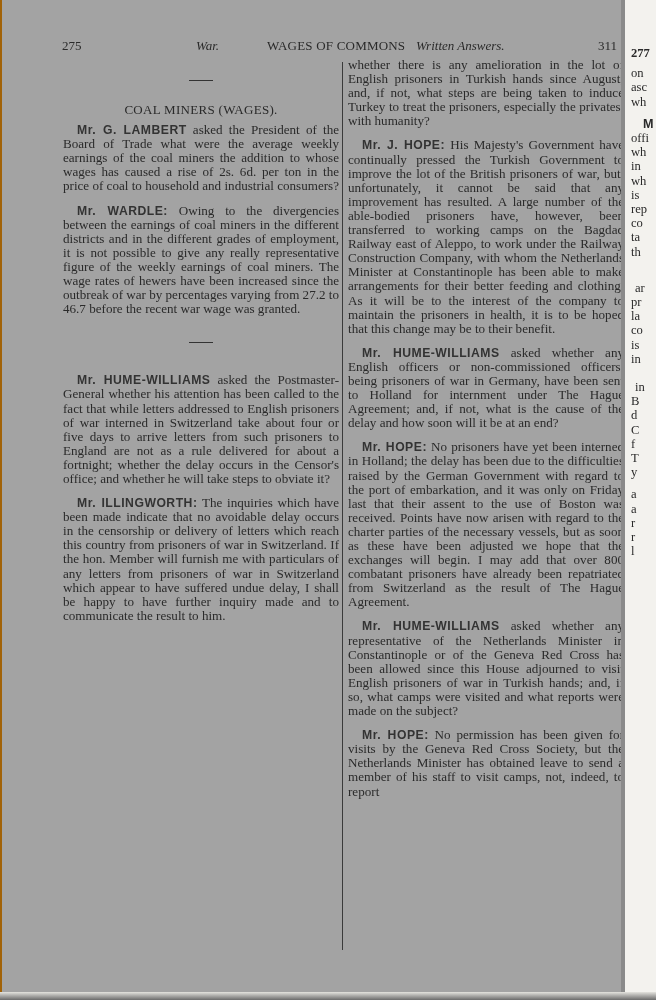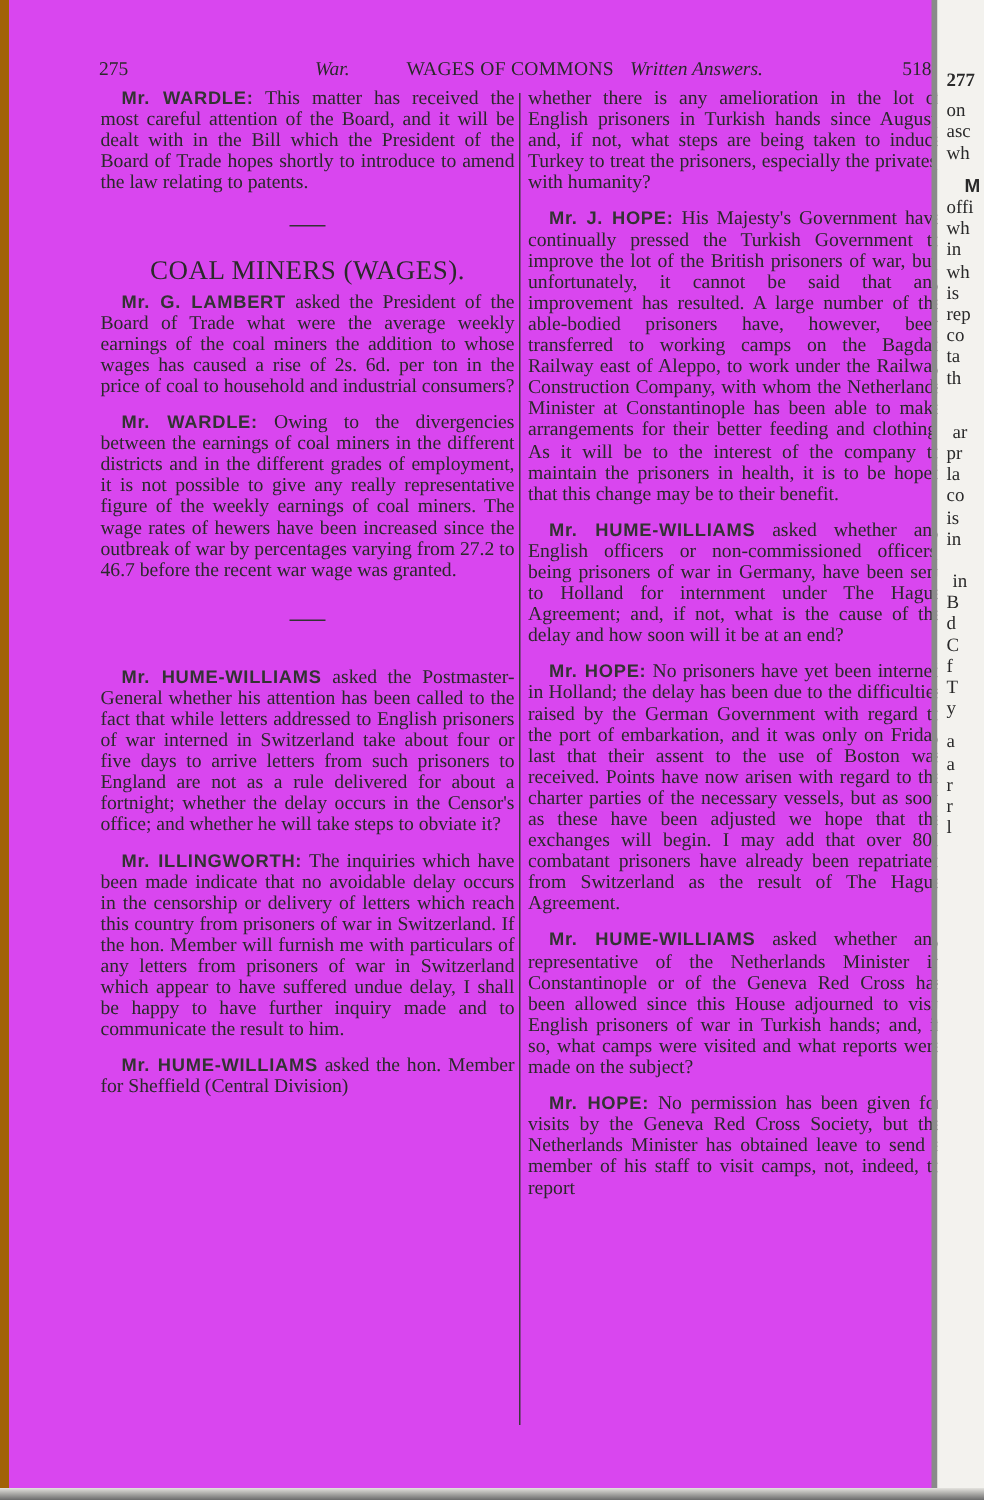--- a/index.html
+++ b/index.html
@@ -5,22 +5,22 @@
   html, body { margin: 0; padding: 0; }
   body {
     width: 656px; height: 1000px; overflow: hidden;
     background: #f4f3ef;
     position: relative;
     font-family: "Liberation Serif", "DejaVu Serif", serif;
     color: #2a2a2a;
   }
   .page {
     position: absolute; left: 0; top: 0; width: 622px; height: 992px;
-    background: #d946ef;
-    border-left: 6px solid #a16207;
+    background: #a3a3a3;
+    border-left: 2px solid #a16207;
     box-sizing: border-box;
   }
   .bottom-edge {
     position: absolute; left: 0; bottom: 0; width: 656px; height: 8px;
     background: linear-gradient(to bottom, #e4e3de, #6b6b6b);
   }
   .gutter-bar {
     position: absolute; left: 621px; top: 0; width: 4px; height: 1000px;
     background: #8a8a8a;
   }
@@ -38,21 +38,21 @@
   .next-page .edge {
     position: absolute; right: 0; top: 0; width: 5px; height: 1000px; background: #1a1a1a;
   }
 
   .header {
     position: absolute; top: 38px; left: 60px; width: 555px; height: 18px;
     font-size: 13px;
   }
   .header span { position: absolute; top: 0; }
   .header .pl { left: 0; }
-  .header .tl { left: 144px; font-style: italic; text-align: right; }
+  .header .tl { left: 134px; font-style: italic; text-align: right; }
   .header .tc { left: 205px; letter-spacing: 0.2px; }
   .header .tr { left: 354px; font-style: italic; }
   .header .pr { right: 0; }
 
   .col {
     position: absolute; top: 58px; width: 276px;
     font-size: 13.1px; line-height: 14.1px;
     text-align: justify; hyphens: manual;
   }
   .col.left { left: 61px; }
@@ -64,50 +64,48 @@
   .para.cont { text-indent: 0; }
   .speaker {
     font-family: "Liberation Sans", "DejaVu Sans", sans-serif;
     font-weight: bold; font-size: 12.2px; letter-spacing: 0.5px;
     color: #333;
   }
   .divider {
     width: 24px; height: 1px; background: #333; margin: 22px auto 22px auto;
   }
   .heading {
-    text-align: center; font-size: 18px; letter-spacing: 0.3px; margin: 0 0 6px 0;
+    text-align: center; font-size: 13px; letter-spacing: 0.3px; margin: 0 0 6px 0;
   }
 </style>
 </head>
 <body>
 
 <div class="page">
 
   <div class="header">
     <span class="pl">275</span>
     <span class="tl">War.</span>
     <span class="tc">WAGES OF COMMONS</span>
     <span class="tr">Written Answers.</span>
-    <span class="pr">518</span>
+    <span class="pr">311</span>
   </div>
 
   <div class="col left">
-    <p class="para"><span class="speaker">Mr. WARDLE:</span><span> This matter has received the most careful attention of the Board, and it will be dealt with in the Bill which the President of the Board of Trade hopes shortly to introduce to amend the law relating to patents.</span></p>
 
     <div class="divider"></div>
     <h3 class="heading" style="font-weight:normal;">COAL MINERS (WAGES).</h3>
 
     <p class="para"><span class="speaker">Mr. G. LAMBERT</span><span> asked the President of the Board of Trade what were the average weekly earnings of the coal miners the addition to whose wages has caused a rise of 2s. 6d. per ton in the price of coal to household and industrial consumers?</span></p>
     <p class="para"><span class="speaker">Mr. WARDLE:</span><span> Owing to the divergencies between the earnings of coal miners in the different districts and in the different grades of employment, it is not possible to give any really representative figure of the weekly earnings of coal miners.  The wage rates of hewers have been increased since the outbreak of war by percentages varying from 27.2 to 46.7 before the recent war wage was granted.</span></p>
 
     <div class="divider" style="margin-top:26px;margin-bottom:30px;"></div>
 
     <p class="para"><span class="speaker">Mr. HUME-WILLIAMS</span><span> asked the Postmaster-General whether his attention has been called to the fact that while letters addressed to English prisoners of war interned in Switzerland take about four or five days to arrive letters from such prisoners to England are not as a rule delivered for about a fortnight; whether the delay occurs in the Censor's office; and whether he will take steps to obviate it?</span></p>
     <p class="para"><span class="speaker">Mr. ILLINGWORTH:</span><span> The inquiries which have been made indicate that no avoidable delay occurs in the censorship or delivery of letters which reach this country from prisoners of war in Switzerland.  If the hon. Member will furnish me with particulars of any letters from prisoners of war in Switzerland which appear to have suffered undue delay, I shall be happy to have further inquiry made and to communicate the result to him.</span></p>
-    <p class="para"><span class="speaker">Mr. HUME-WILLIAMS</span><span> asked the hon. Member for Sheffield (Central Division)</span></p>
   </div>
 
   <div class="rule-v"></div>
 
   <div class="col right">
     <p class="para cont">whether there is any amelioration in the lot of English prisoners in Turkish hands since August; and, if not, what steps are being taken to induce Turkey to treat the prisoners, especially the privates, with humanity?</p>
     <p class="para"><span class="speaker">Mr. J. HOPE:</span><span> His Majesty's Government have continually pressed the Turkish Government to improve the lot of the British prisoners of war, but, unfortunately, it cannot be said that any improvement has resulted.  A large number of the able-bodied prisoners have, however, been transferred to working camps on the Bagdad Railway east of Aleppo, to work under the Railway Construction Company, with whom the Netherlands Minister at Constantinople has been able to make arrangements for their better feeding and clothing.  As it will be to the interest of the company to maintain the prisoners in health, it is to be hoped that this change may be to their benefit.</span></p>
     <p class="para"><span class="speaker">Mr. HUME-WILLIAMS</span><span> asked whether any English officers or non-commissioned officers, being prisoners of war in Germany, have been sent to Holland for internment under The Hague Agreement; and, if not, what is the cause of the delay and how soon will it be at an end?</span></p>
     <p class="para"><span class="speaker">Mr. HOPE:</span><span> No prisoners have yet been interned in Holland; the delay has been due to the difficulties raised by the German Government with regard to the port of embarkation, and it was only on Friday last that their assent to the use of Boston was received.  Points have now arisen with regard to the charter parties of the necessary vessels, but as soon as these have been adjusted we hope that the exchanges will begin.  I may add that over 800 combatant prisoners have already been repatriated from Switzerland as the result of The Hague Agreement.</span></p>
     <p class="para"><span class="speaker">Mr. HUME-WILLIAMS</span><span> asked whether any representative of the Netherlands Minister in Constantinople or of the Geneva Red Cross has been allowed since this House adjourned to visit English prisoners of war in Turkish hands; and, if so, what camps were visited and what reports were made on the subject?</span></p>

